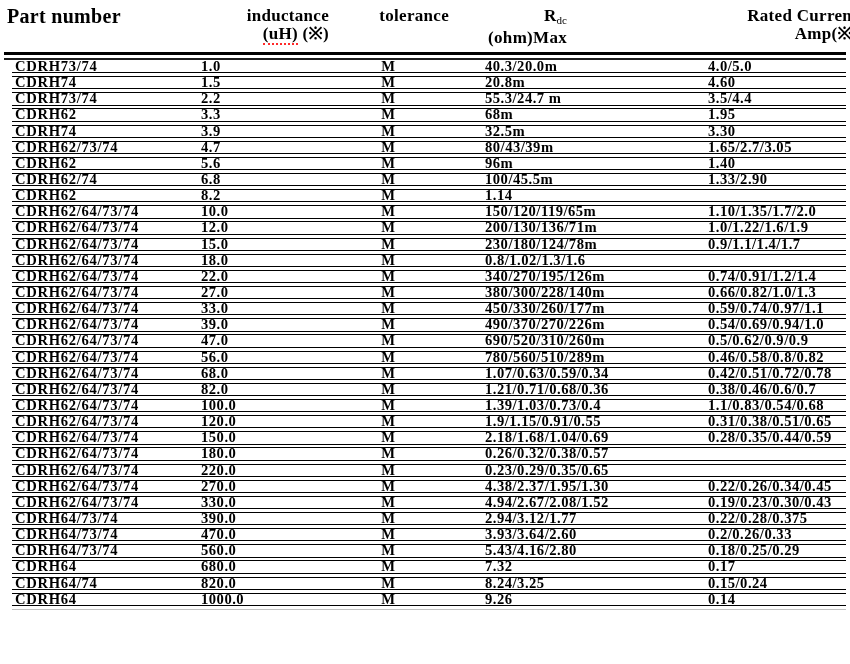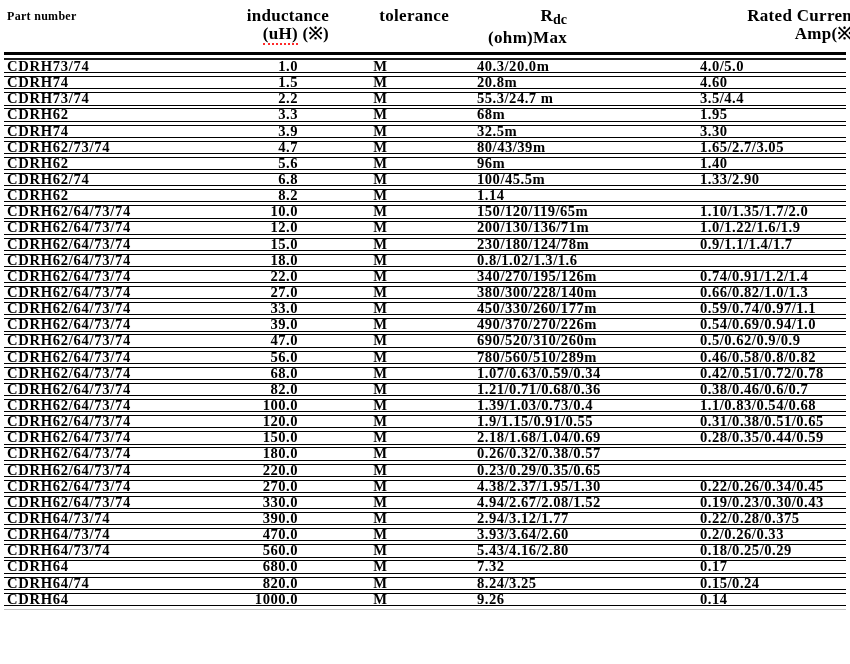--- a/index.html
+++ b/index.html
@@ -14,52 +14,53 @@
     overflow: hidden;
   }
 
   
   #table-header {
     position: relative;
     height: 52px;
     width: 100%;
   }
   .hcell { position: absolute; text-align: right; font-size: 17px; line-height: 18px; letter-spacing: 0.3px; }
-  #h-part      { left: 7px;   top: 7px; text-align: center; font-size: 12px; }
+  #h-part      { left: 7px;   top: 7px; text-align: center; font-size: 20px; }
   #h-ind       { left: 193px; top: 7px; width: 136px; }
   #h-tol       { left: 329px; top: 7px; width: 120px; }
   #h-rdc       { left: 443px; top: 7px; width: 124px; }
   #h-rated     { left: 624px; top: 7px; width: 234px; }
   .h-line2 { display: block; }
   #h-ind .h-line2 { padding-left: 24px; }
   .squiggle { border-bottom: 2px dotted #ff2a2a; }
-  sub.rdc-sub { font-size: 14px; font-weight: bold; vertical-align: -3px; letter-spacing: 0; }
+  sub.rdc-sub { font-size: 11px; font-weight: normal; vertical-align: -3px; letter-spacing: 0; }
 
   .rule { margin-left: 4px; margin-right: 4px; background: #000; }
   #rule-thick { height: 3px; }
   #rule-gap { height: 3px; background: transparent; }
   #rule-thin { height: 2px; background: #1c1c1c; }
 
   
   #table-body { margin-left: 4px; margin-right: 4px; margin-top: 1px; }
   .trow {
     border-bottom: 1.6px solid #000;
     padding-bottom: 2.85px;
+    margin-left: 8px;
   }
   .trow:last-child { border-bottom-color: #c2c2c2; }
   .cells {
     display: flex;
     align-items: baseline;
     border-bottom: 1.6px solid #000;
     line-height: 11.3px;
     font-size: 14.6px;
     white-space: nowrap;
   }
   .c1 { width: 186px; padding-left: 3px; text-align: left; letter-spacing: 0.7px; }
-  .c2 { width: 105px; text-align: right; letter-spacing: 0.5px; }
+  .c2 { width: 105px; text-align: left; letter-spacing: 0.5px; }
   .c3 { width: 165px; text-align: center; letter-spacing: 0.5px; }
   .c4 { width: 223px; padding-left: 14px; box-sizing: border-box; text-align: left; letter-spacing: 0.5px; }
   .c5 { flex: 1; padding-left: 14px; box-sizing: border-box; text-align: left; letter-spacing: 0.5px; }
 </style>
 </head>
 <body>
 
 <div id="page">
 
   <div id="table-header">

